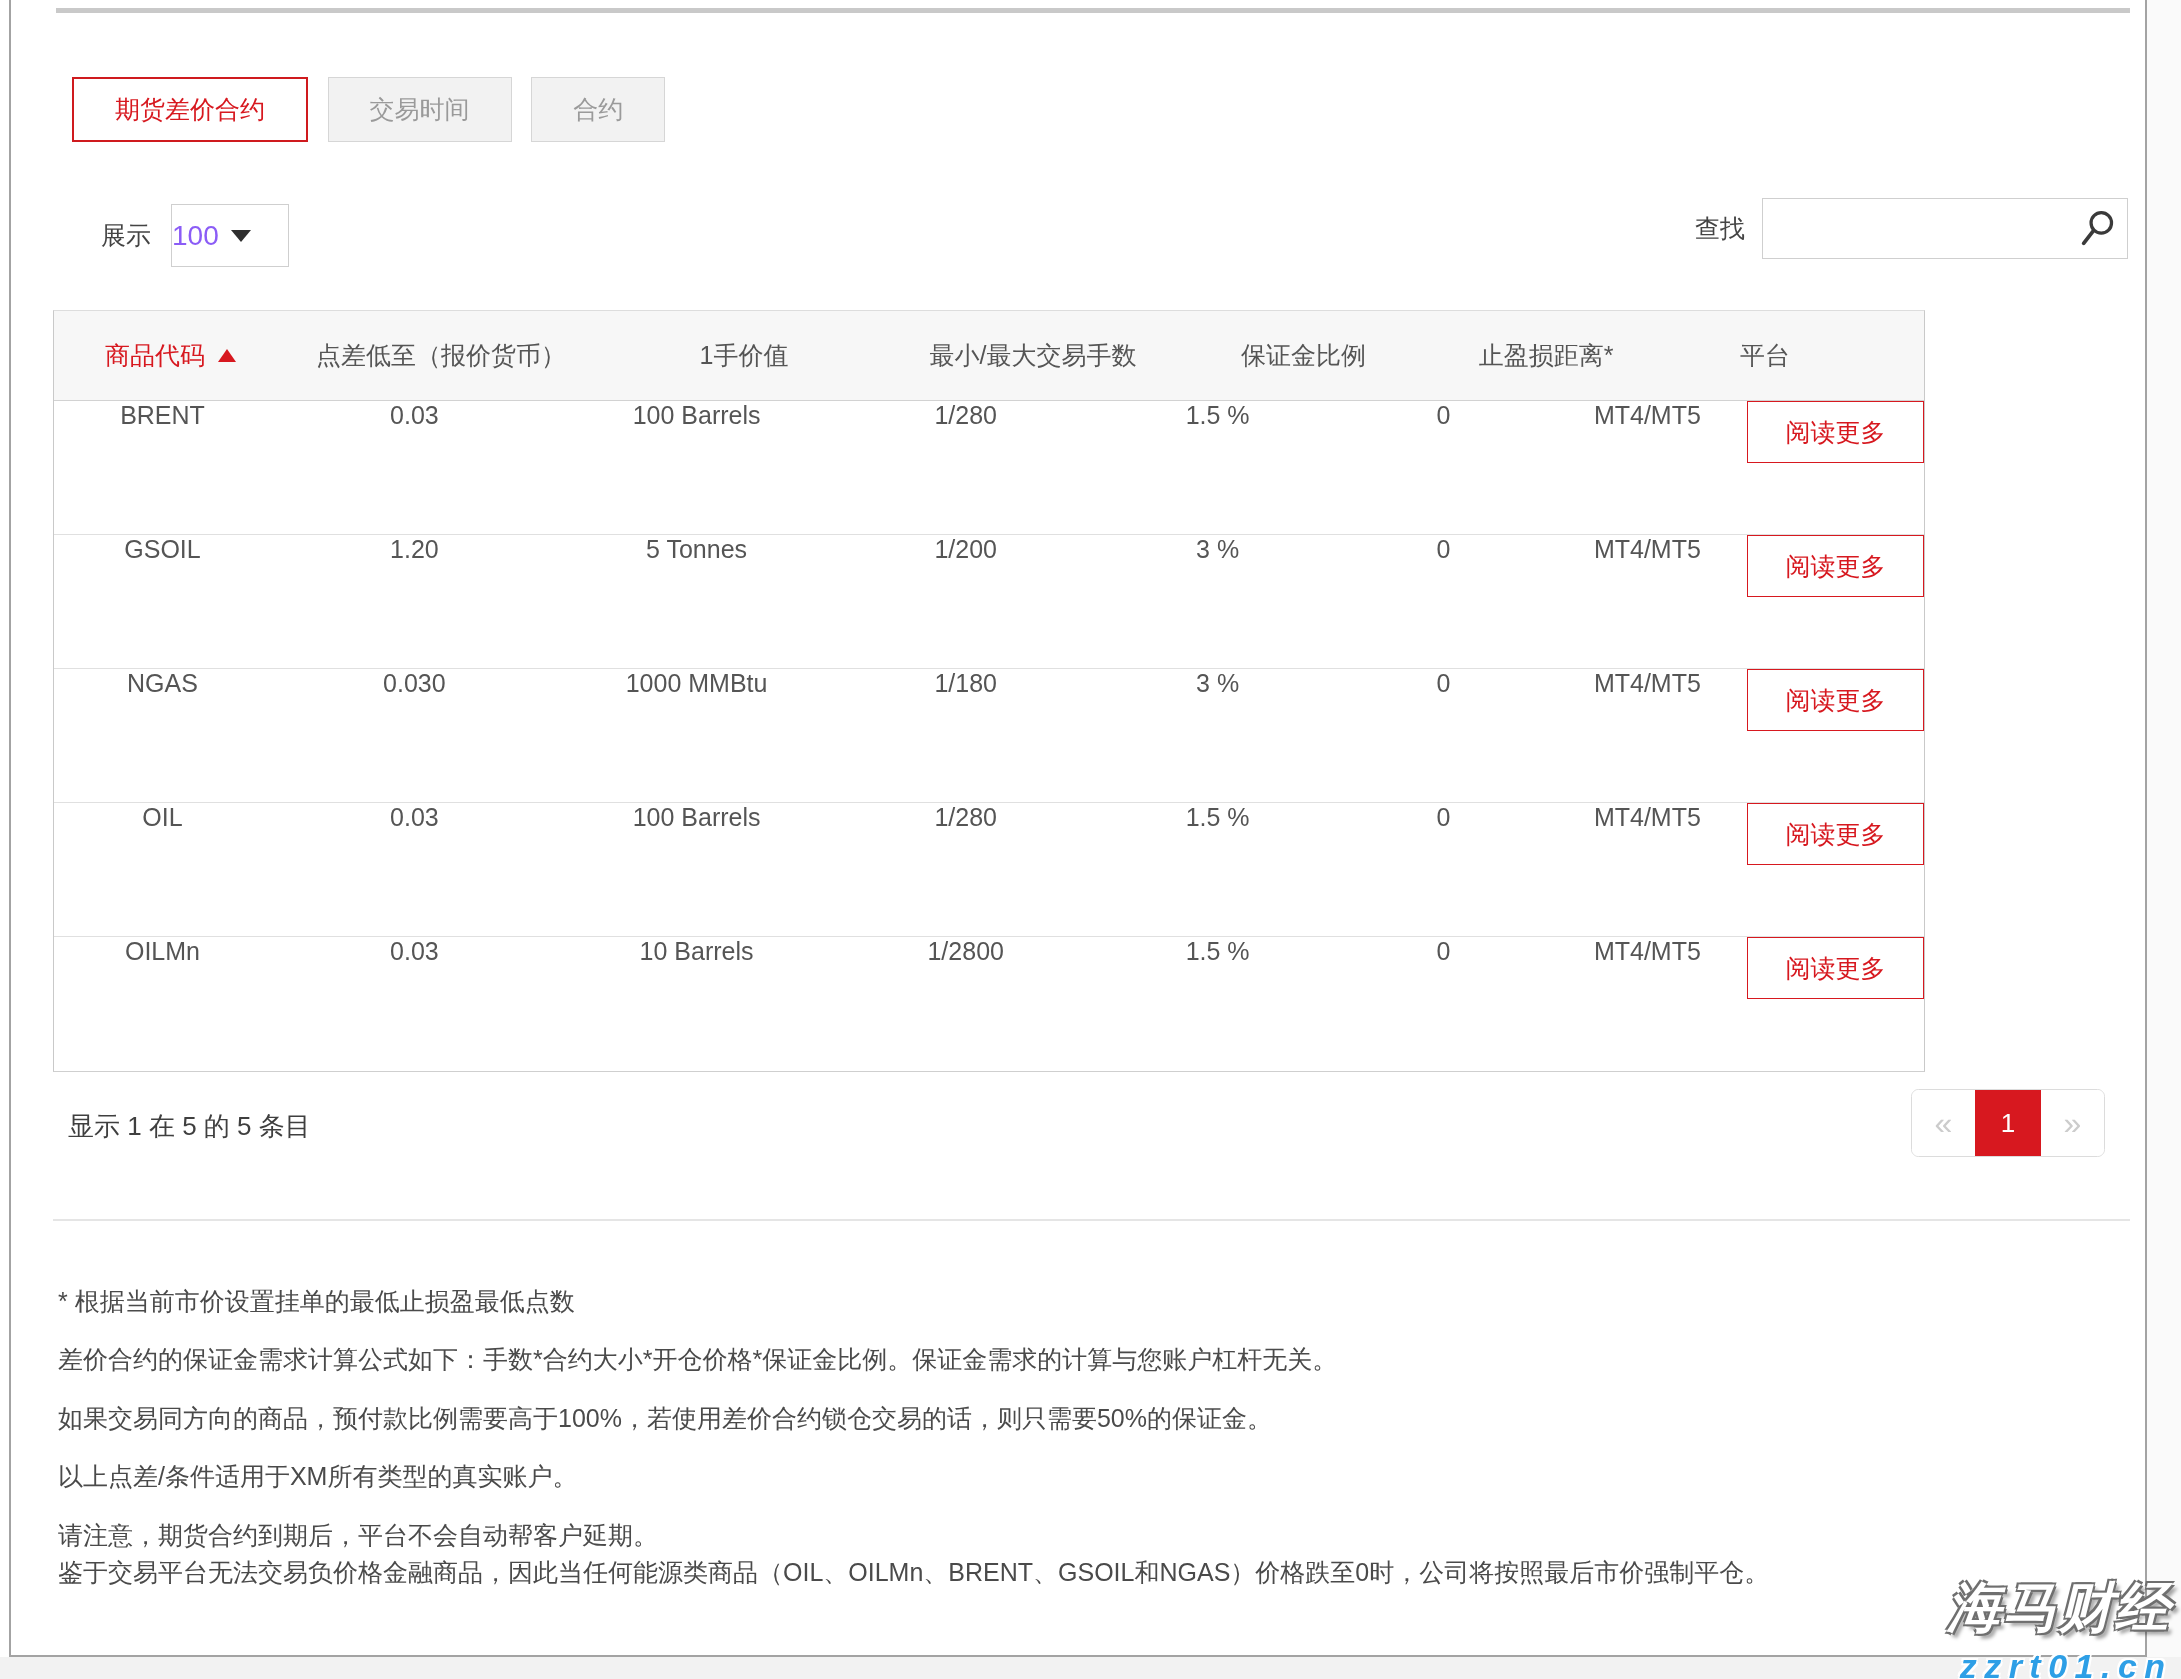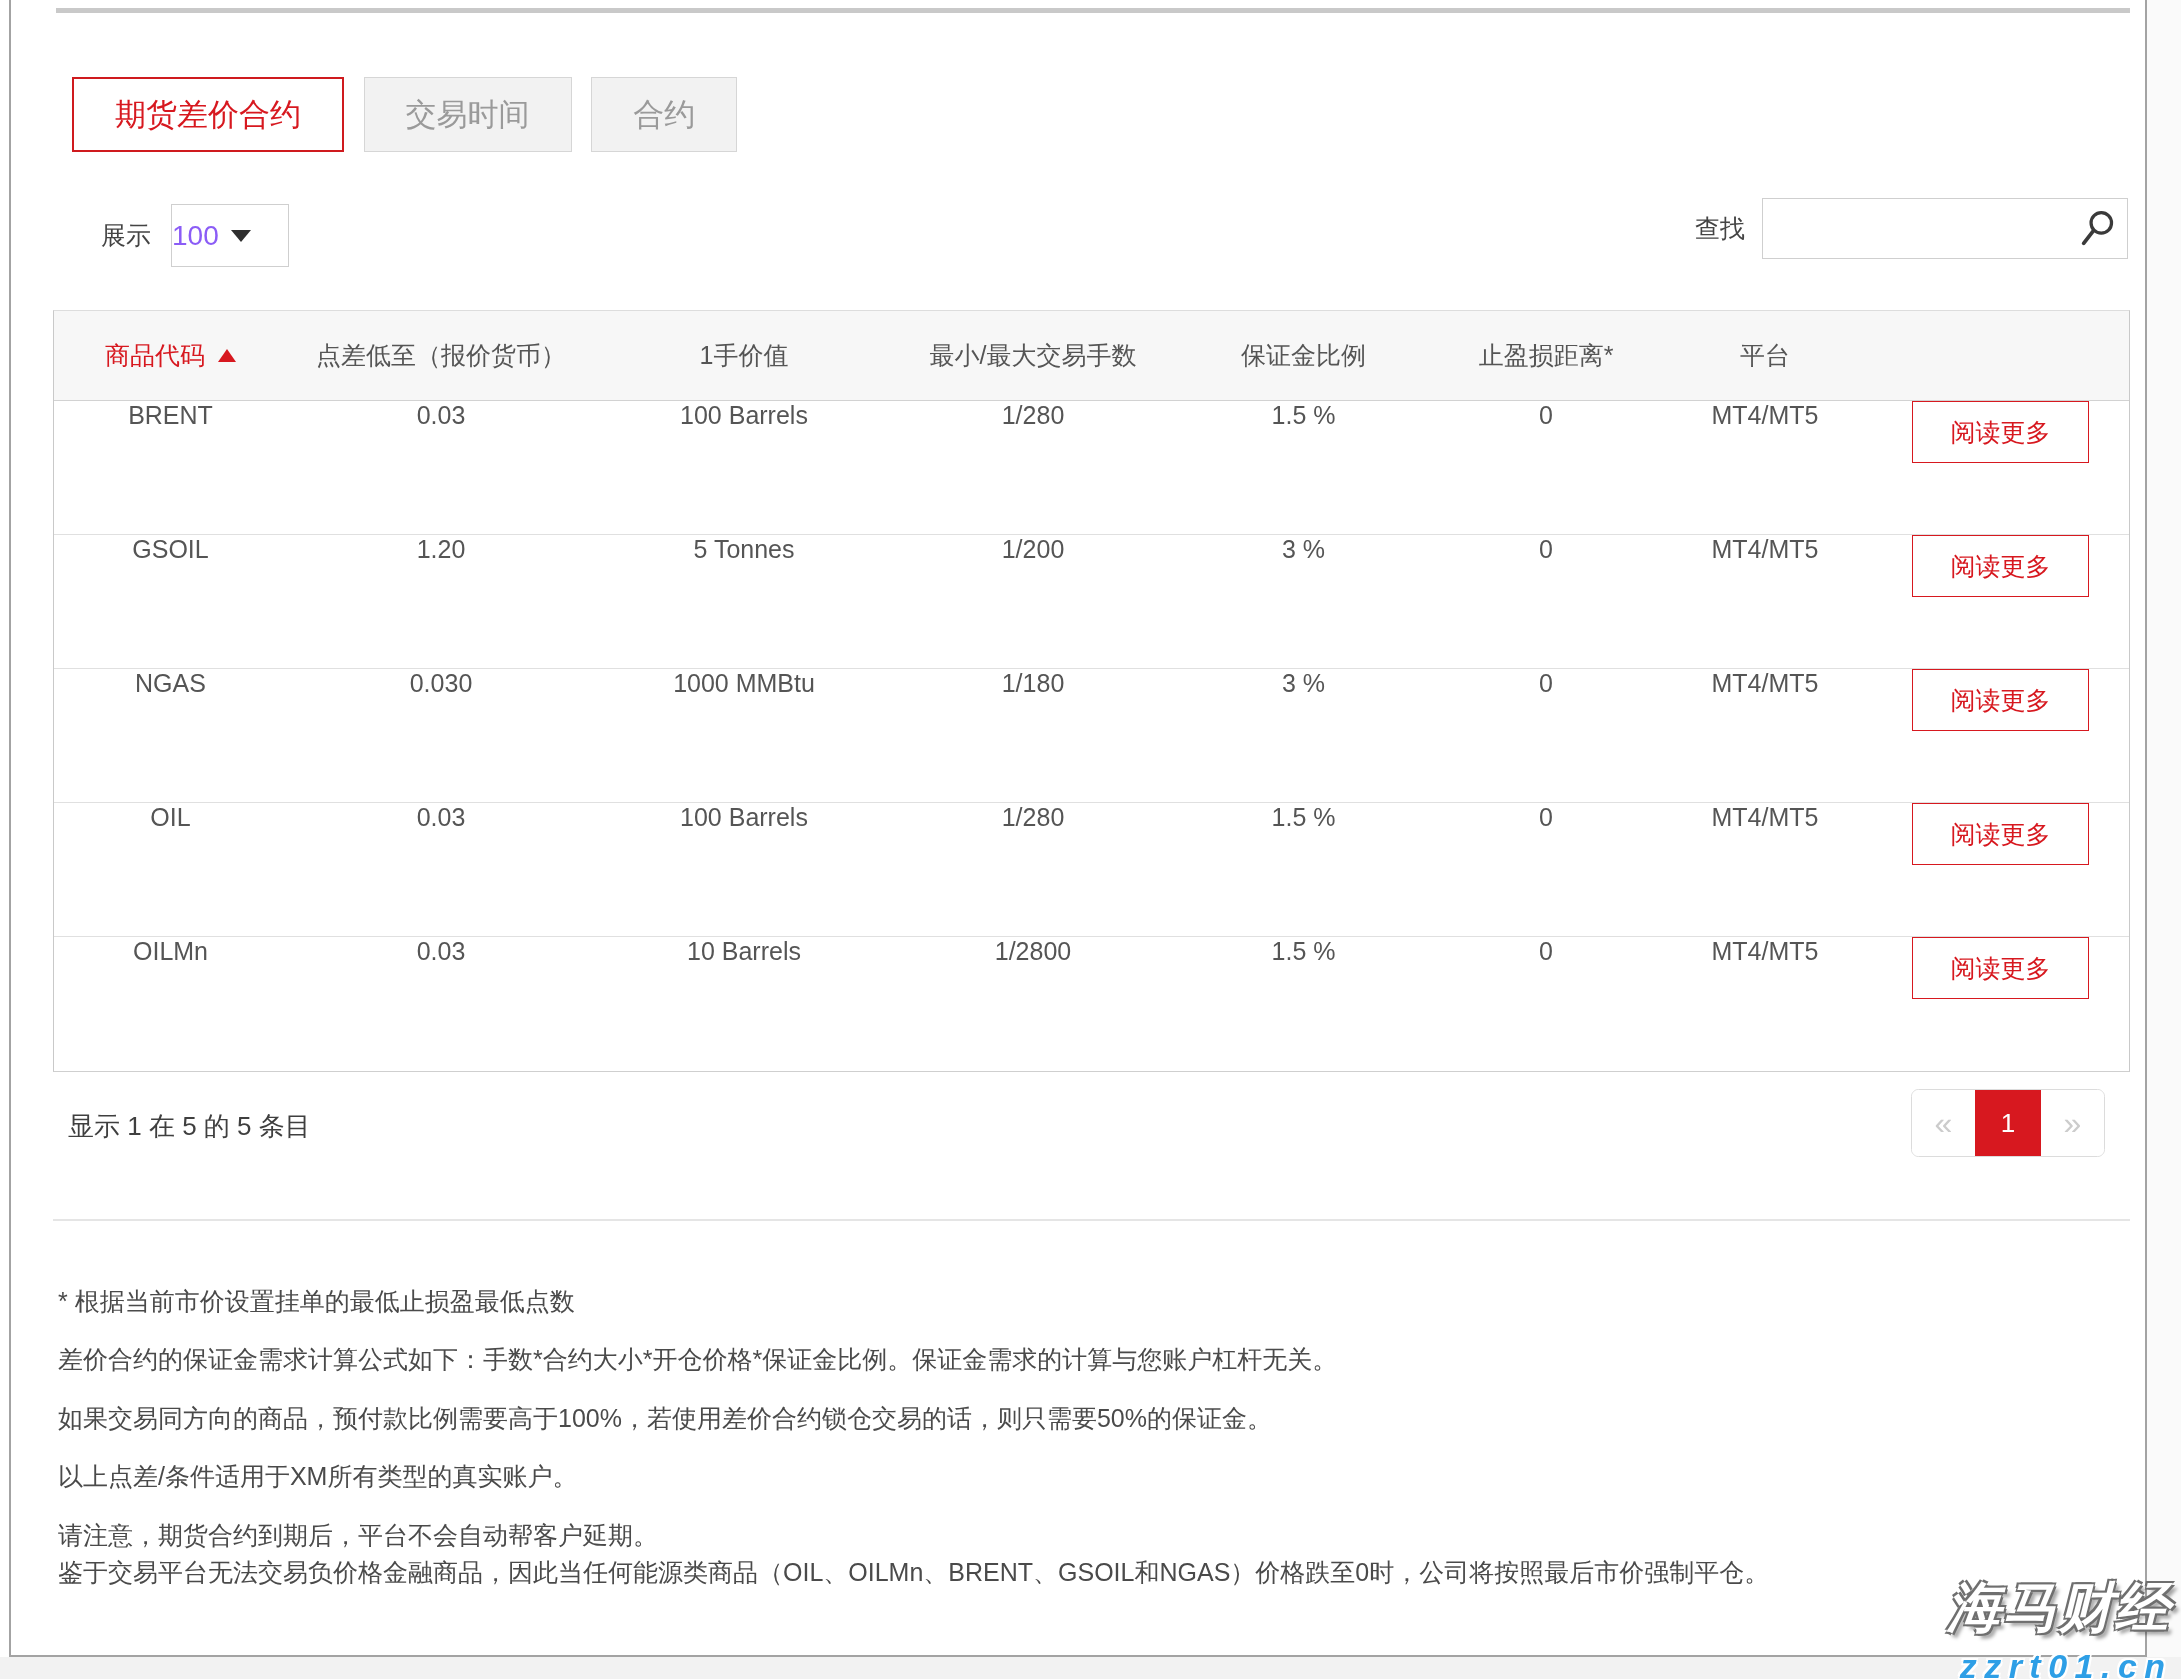--- a/index.html
+++ b/index.html
@@ -11,39 +11,39 @@
   .strip-right { position:absolute; left:2147px; top:0; width:34px; height:1680px; background:#fafafa; }
   .strip-bottom { position:absolute; left:0; top:1657px; width:2181px; height:23px; background:#f2f2f2; }
   .pborder { position:absolute; background:#a3a3a3; }
   .pb-left { left:9.3px; top:0; width:1.9px; height:1657px; }
   .pb-right { left:2145px; top:0; width:1.9px; height:1657px; }
   .pb-bottom { left:9.3px; top:1655px; width:2138px; height:1.9px; }
   .top-divider { position:absolute; left:56px; top:8.4px; width:2074px; height:4.7px; background:#c9c9c9; }
 
   
   .tabs { position:absolute; left:72px; top:77px; display:flex; gap:19.6px; }
-  .tab { height:75px; display:flex; align-items:center; justify-content:center;
-         padding:0 41px; font-size:31px; background:#f2f2f2; border:1.9px solid #d6d6d6;
+  .tab { height:65px; display:flex; align-items:center; justify-content:center;
+         padding:0 41px; font-size:25px; background:#f2f2f2; border:1.9px solid #d6d6d6;
          color:#9a9a9a; cursor:pointer; white-space:nowrap; }
   .tab.active { background:#fff; border:2.8px solid #cf1a1e; color:#d7181f; }
 
   
   .show-control { position:absolute; left:70px; top:204px; height:63px; display:flex; align-items:center; gap:20px;margin-left:31px; }
   .ctl-label { font-size:25px; color:#444; }
   .select { width:118px; height:63px; border:1.9px solid #cfcfcf; background:#fff; display:flex;
             align-items:center; gap:12px; font-size:28px; color:#8b5cf6; cursor:pointer; }
   .caret { width:0; height:0; border-left:10.3px solid transparent; border-right:10.3px solid transparent; border-top:12px solid #2f2f2f; }
 
   .search-control { position:absolute; left:1695px; top:198px; height:61px; display:flex; align-items:center; gap:17px; }
   .search-box { position:relative; width:366px; height:61px; border:1.9px solid #cfcfcf; background:#fff; }
   .search-input { width:100%; height:100%; border:none; outline:none; font-size:24px; padding:0 56px 0 15px; color:#333; background:transparent; }
   .search-icon { position:absolute; right:9.3px; top:10.3px; }
 
   
-  .table { position:absolute; left:53px; top:310px; width:2077px; background:#f97316;
+  .table { position:absolute; left:53px; top:310px; width:1872px; background:#f97316;
            border-left:0.9px solid #c9c9c9; border-right:0.9px solid #c9c9c9; border-bottom:1.9px solid #cfcfcf; border-top:0.9px solid #ddd; }
   .thead { display:flex; height:90px; background:#f7f7f7; border-bottom:1.9px solid #d2d2d2; align-items:center; }
   .th { font-size:25px; color:#555; display:flex; align-items:center; justify-content:center; gap:13px; cursor:pointer; }
   .th.sorted { color:#d7181f; }
   .sort-triangle { width:0; height:0; border-left:9.3px solid transparent; border-right:9.3px solid transparent; border-bottom:13px solid #d7181f; }
   .tr { display:flex; height:134px; align-items:flex-start; background:#fff; border-bottom:1.9px solid #e0e0e0; }
   .tr:last-child { border-bottom:none; }
   .td { font-size:25px; color:#555; display:flex; align-items:center; justify-content:center; }
   .c0 { width:233px; } .c1 { width:308px; } .c2 { width:298px; } .c3 { width:280px; }
   .c4 { width:261px; } .c5 { width:224px; } .c6 { width:214px; } .c7 { flex:1; }

